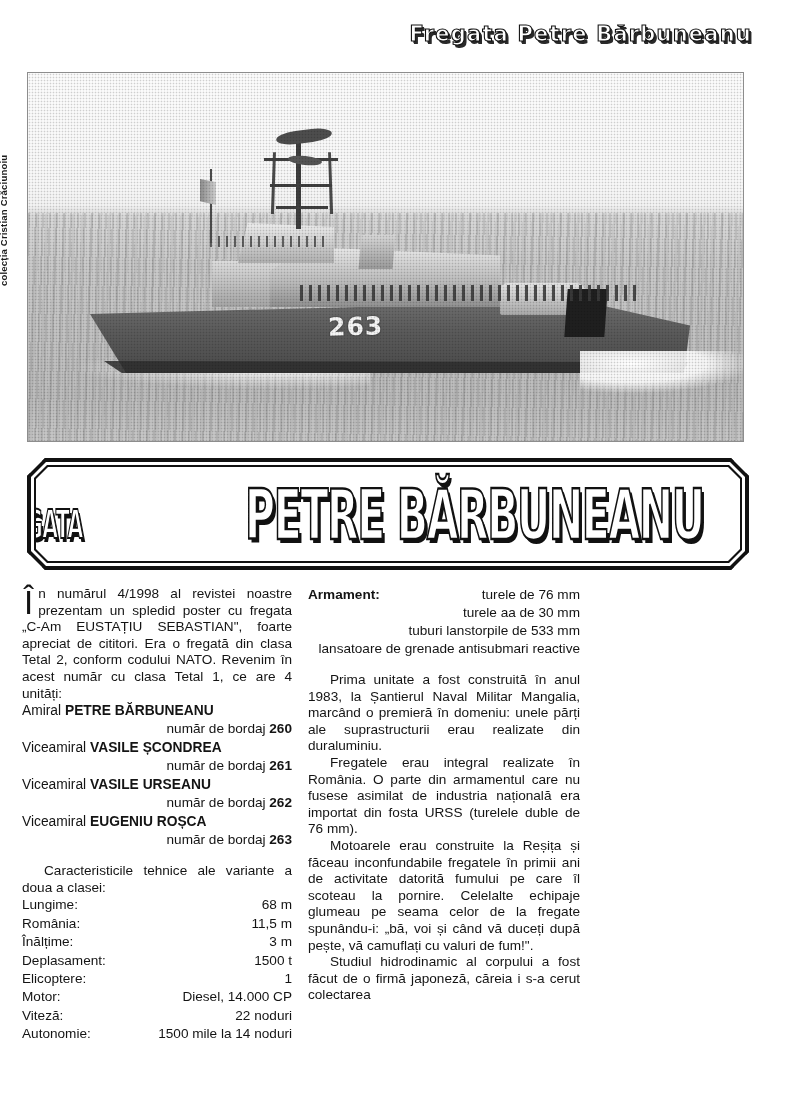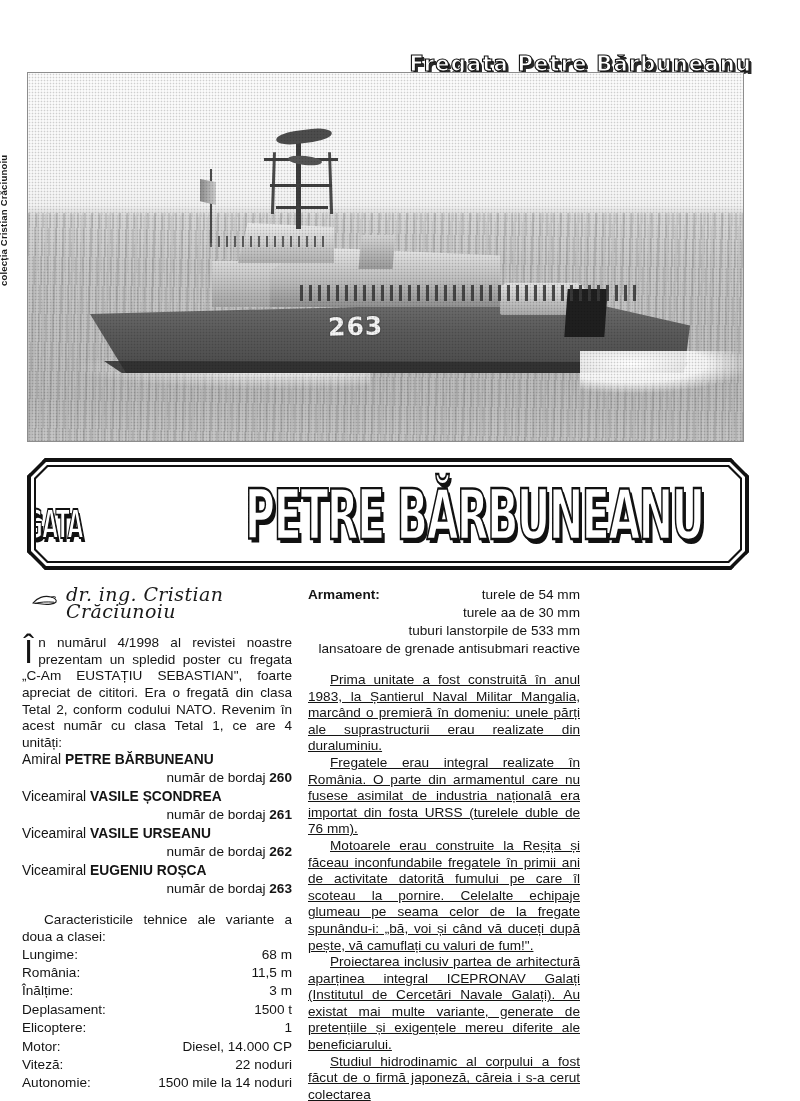--- a/index.html
+++ b/index.html
@@ -12,21 +12,21 @@
     height: 1101px;
     position: relative;
     font-family: "Liberation Sans", sans-serif;
     color: #111111;
     overflow: hidden;
   }
 
   
   .running-head {
     position: absolute;
-    top: 52px;
+    top: 22px;
     right: 48px;
     font-family: "DejaVu Sans", sans-serif;
     font-weight: bold;
     font-size: 21px;
     letter-spacing: 1.2px;
     color: #ffffff;
     -webkit-text-stroke: 1.1px #111;
     text-shadow:
        2px 2px 0 #2a2a2a,
        2.5px 2.5px 0 #2a2a2a;
@@ -400,21 +400,21 @@
     letter-spacing: .4px;
     color: #1a1a1a;
   }
 
   p {
     margin: 0 0 0 0;
     text-align: justify;
     text-justify: inter-word;
     hyphens: auto;
   }
-  p.indent { text-indent: 22px; text-decoration: underline; }
+  p.indent { text-indent: 22px; }
   p + p.indent { margin-top: 0; }
 
   .dropcap-para {
     position: relative;
     text-align: justify;
   }
   .dropcap {
     float: left;
     font-family: "Liberation Sans", sans-serif;
     font-size: 33px;
@@ -525,30 +525,20 @@
       <span class="plaque-big">PETRE BĂRBUNEANU</span>
     </span>
 
   </div>
 </div>
 
 <div class="columns">
 
   <div class="col col-left">
 
-    <div class="byline">
-      <span class="byline-ornament">
-        <svg width="26" height="13" viewBox="0 0 26 13" aria-hidden="true">
-          <path d="M1 9 C5 4, 12 1, 19 3 C23 4, 25 6, 24 8 C22 10, 16 11, 10 10 C6 9.5, 3 9.5, 1 9 Z" fill="none" stroke="#1a1a1a" stroke-width="1.1"></path>
-          <path d="M3 9.4 C8 8, 15 7.6, 22 8.2" fill="none" stroke="#1a1a1a" stroke-width="1"></path>
-          <path d="M19 3.2 C21 2.2, 23 2.6, 24 3.6" fill="none" stroke="#1a1a1a" stroke-width="1"></path>
-        </svg>
-      </span>
-      <span class="byline-name">dr. ing. Cristian Crăciunoiu</span>
-    </div>
 
     <p class="dropcap-para"><span class="dropcap">Î</span><span>n numărul 4/1998 al revistei noastre prezentam un spledid poster cu fregata „C-Am EUSTAȚIU SEBASTIAN", foarte apreciat de cititori. Era o fregată din clasa Tetal 2, conform codului NATO. Revenim în acest număr cu clasa Tetal 1, ce are 4 unități:</span></p>
 
     <div class="unit-line">
       <span class="unit-rank">Amiral</span>
       <span class="unit-name">PETRE BĂRBUNEANU</span>
     </div>
     <div class="hull-line">
       <span>număr de bordaj</span>
       <b>260</b>
@@ -619,30 +609,29 @@
         </tr>
       </tbody>
     </table>
   </div>
 
   <div class="col col-right">
 
     <div class="arm-row">
       <span class="arm-label">Armament:</span>
       <span class="arm-list">
-        <span class="arm-item">turele de 54 mm</span>
+        <span class="arm-item">turele de 76 mm</span>
         <span class="arm-item">turele aa de 30 mm</span>
         <span class="arm-item">tuburi lanstorpile de 533 mm</span>
       </span>
     </div>
     <span class="arm-extra">lansatoare de grenade antisubmari reactive</span>
 
     <div class="para-block" style="margin-top:14px;">
       <p class="indent">Prima unitate a fost construită în anul 1983, la Șantierul Naval Militar Mangalia, marcând o premieră în domeniu: unele părți ale suprastructurii erau realizate din duraluminiu.</p>
       <p class="indent">Fregatele erau integral realizate în România. O parte din armamentul care nu fusese asimilat de industria națională era importat din fosta URSS (turelele duble de 76 mm).</p>
       <p class="indent">Motoarele erau construite la Reșița și făceau inconfundabile fregatele în primii ani de activitate datorită fumului pe care îl scoteau la pornire. Celelalte echipaje glumeau pe seama celor de la fregate spunându-i: „bă, voi și când vă duceți după pește, vă camuflați cu valuri de fum!".</p>
-      <p class="indent">Proiectarea inclusiv partea de arhitectură aparținea integral ICEPRONAV Galați (Institutul de Cercetări Navale Galați). Au existat mai multe variante, generate de pretențiile și exigențele mereu diferite ale beneficiarului.</p>
       <p class="indent">Studiul hidrodinamic al corpului a fost făcut de o firmă japoneză, căreia i s-a cerut colectarea</p>
     </div>
 
   </div>
 
 </div>
 
 </body></html>

